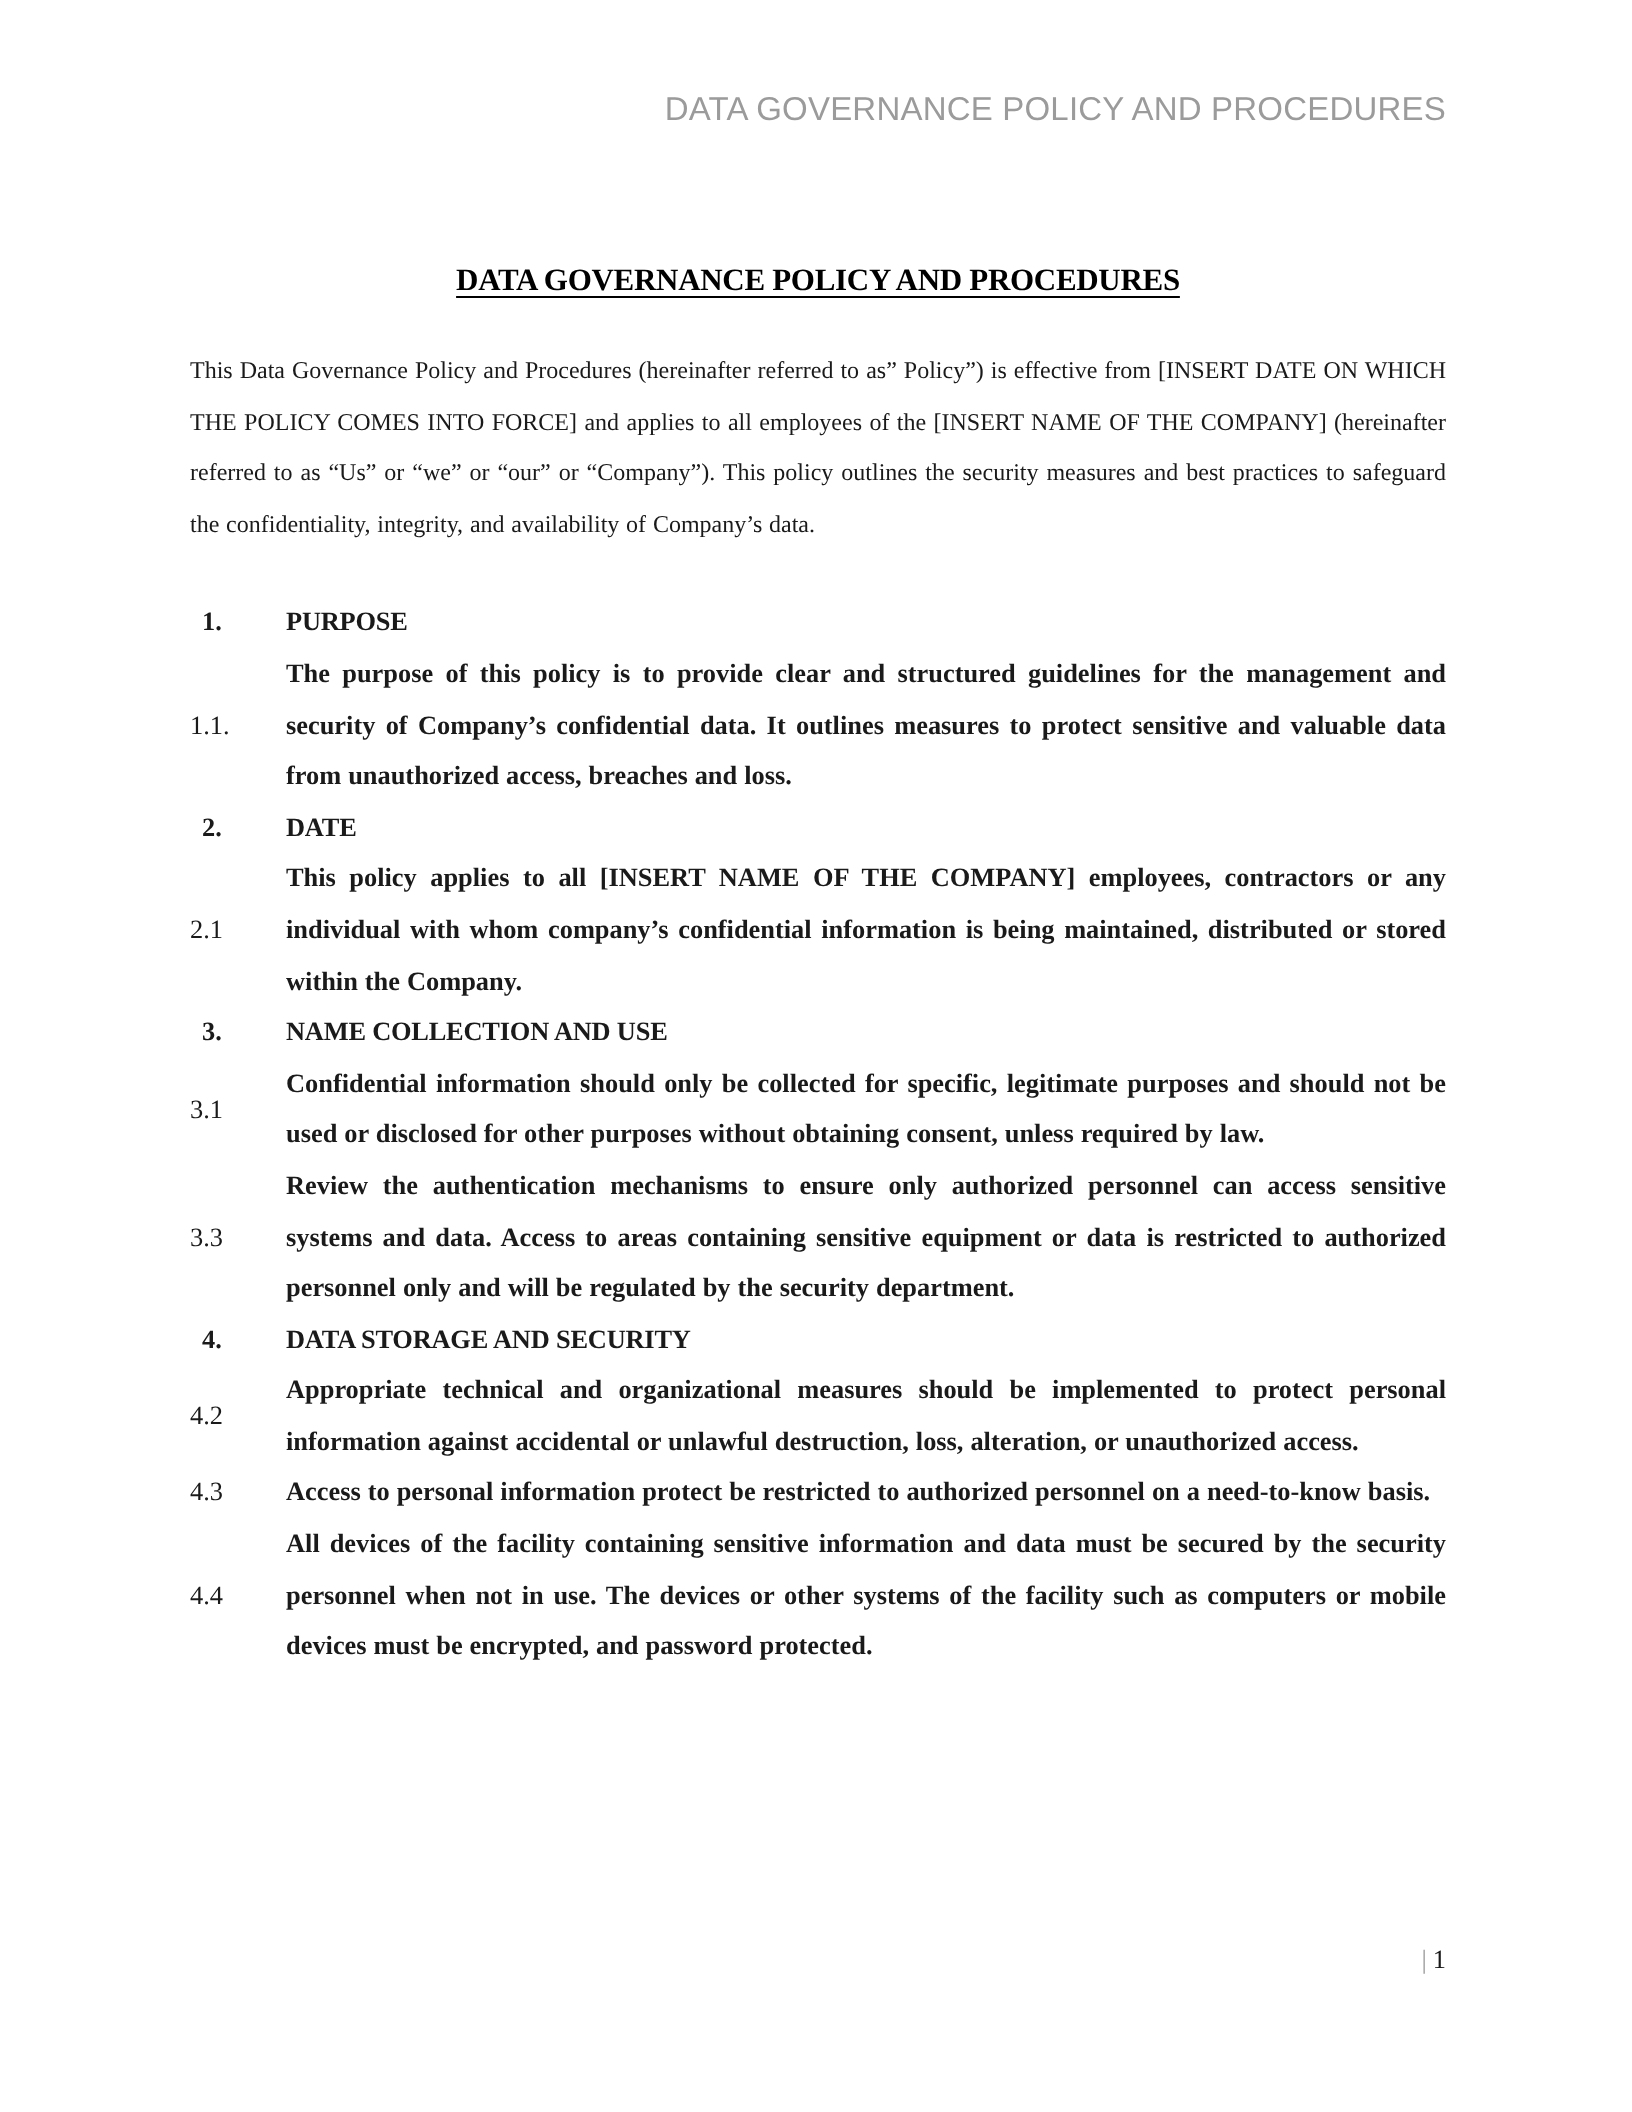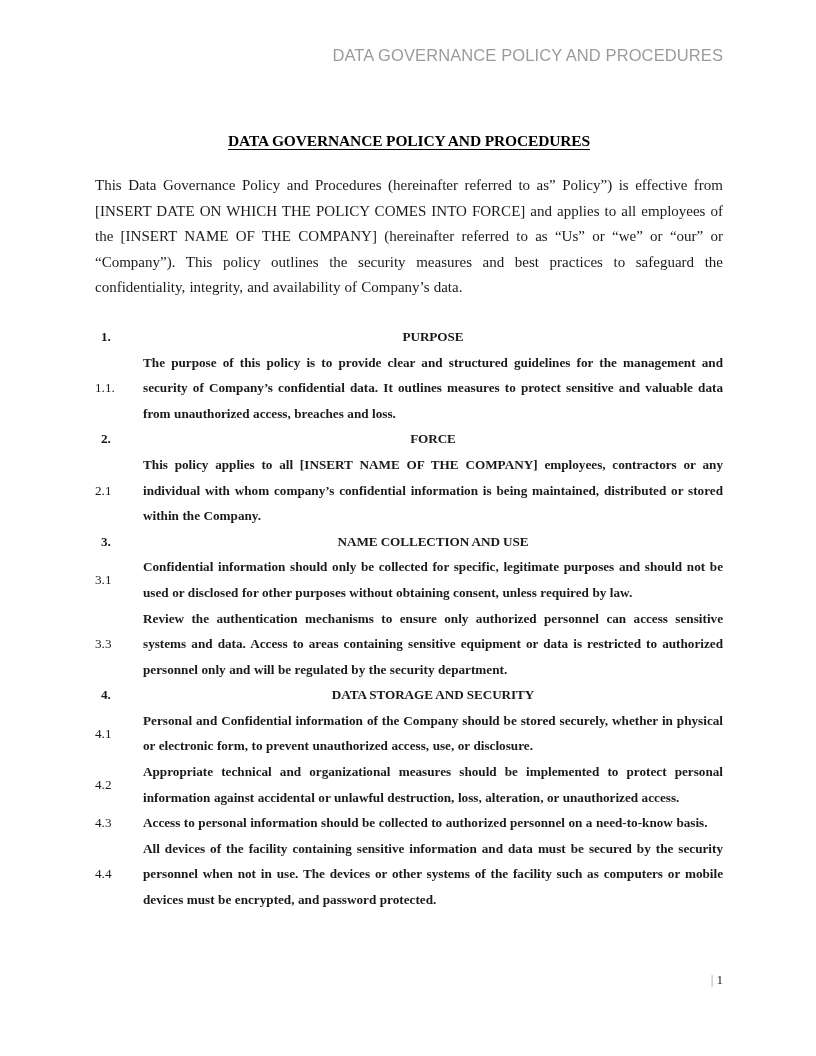--- a/index.html
+++ b/index.html
@@ -58,21 +58,21 @@
   
   .body-area {
     position: absolute;
     left: 95px;
     top: 173px;
     width: 628px;
   }
 
   
   .intro {
-    font-size: 15px;
+    font-size: 12px;
     line-height: 25.6px;
     text-align: justify;
     text-justify: inter-word;
     margin: 0 0 23px 0;
     word-spacing: 0.4px;
   }
 
   
   .section-heading {
     display: flex;
@@ -84,21 +84,20 @@
   }
   .section-heading .num {
     width: 48px;
     flex: 0 0 48px;
     padding-left: 6px;
     box-sizing: border-box;
   }
   .section-heading .label {
     flex: 1 1 auto;
     letter-spacing: -0.1px;
-    text-align: center;
   }
 
   .clause {
     display: flex;
     align-items: center;
     font-size: 13.2px;
     line-height: 25.6px;
     margin: 0;
   }
   .clause .num {
@@ -152,21 +151,21 @@
         </div>
         <div class="clause">
           <span class="num">1.1.</span>
           <span class="text">The purpose of this policy is to provide clear and structured guidelines for the management and security of Company’s confidential data. It outlines measures to protect sensitive and valuable data from unauthorized access, breaches and loss.</span>
         </div>
       </div>
 
       <div>
         <div class="section-heading">
           <span class="num">2.</span>
-          <span class="label">FORCE</span>
+          <span class="label">DATE</span>
         </div>
         <div class="clause">
           <span class="num">2.1</span>
           <span class="text">This policy applies to all [INSERT NAME OF THE COMPANY] employees, contractors or any individual with whom company’s confidential information is being maintained, distributed or stored within the Company.</span>
         </div>
       </div>
 
       <div>
         <div class="section-heading">
           <span class="num">3.</span>
@@ -181,30 +180,26 @@
           <span class="text">Review the authentication mechanisms to ensure only authorized personnel can access sensitive systems and data. Access to areas containing sensitive equipment or data is restricted to authorized personnel only and will be regulated by the security department.</span>
         </div>
       </div>
 
       <div>
         <div class="section-heading">
           <span class="num">4.</span>
           <span class="label">DATA STORAGE AND SECURITY</span>
         </div>
         <div class="clause">
-          <span class="num">4.1</span>
-          <span class="text">Personal and Confidential information of the Company should be stored securely, whether in physical or electronic form, to prevent unauthorized access, use, or disclosure.</span>
-        </div>
-        <div class="clause">
           <span class="num">4.2</span>
           <span class="text">Appropriate technical and organizational measures should be implemented to protect personal information against accidental or unlawful destruction, loss, alteration, or unauthorized access.</span>
         </div>
         <div class="clause">
           <span class="num">4.3</span>
-          <span class="text">Access to personal information should be collected to authorized personnel on a need-to-know basis.</span>
+          <span class="text">Access to personal information protect be restricted to authorized personnel on a need-to-know basis.</span>
         </div>
         <div class="clause">
           <span class="num">4.4</span>
           <span class="text">All devices of the facility containing sensitive information and data must be secured by the security personnel when not in use. The devices or other systems of the facility such as computers or mobile devices must be encrypted, and password protected.</span>
         </div>
       </div>
 
     </div>
   </div>
 

